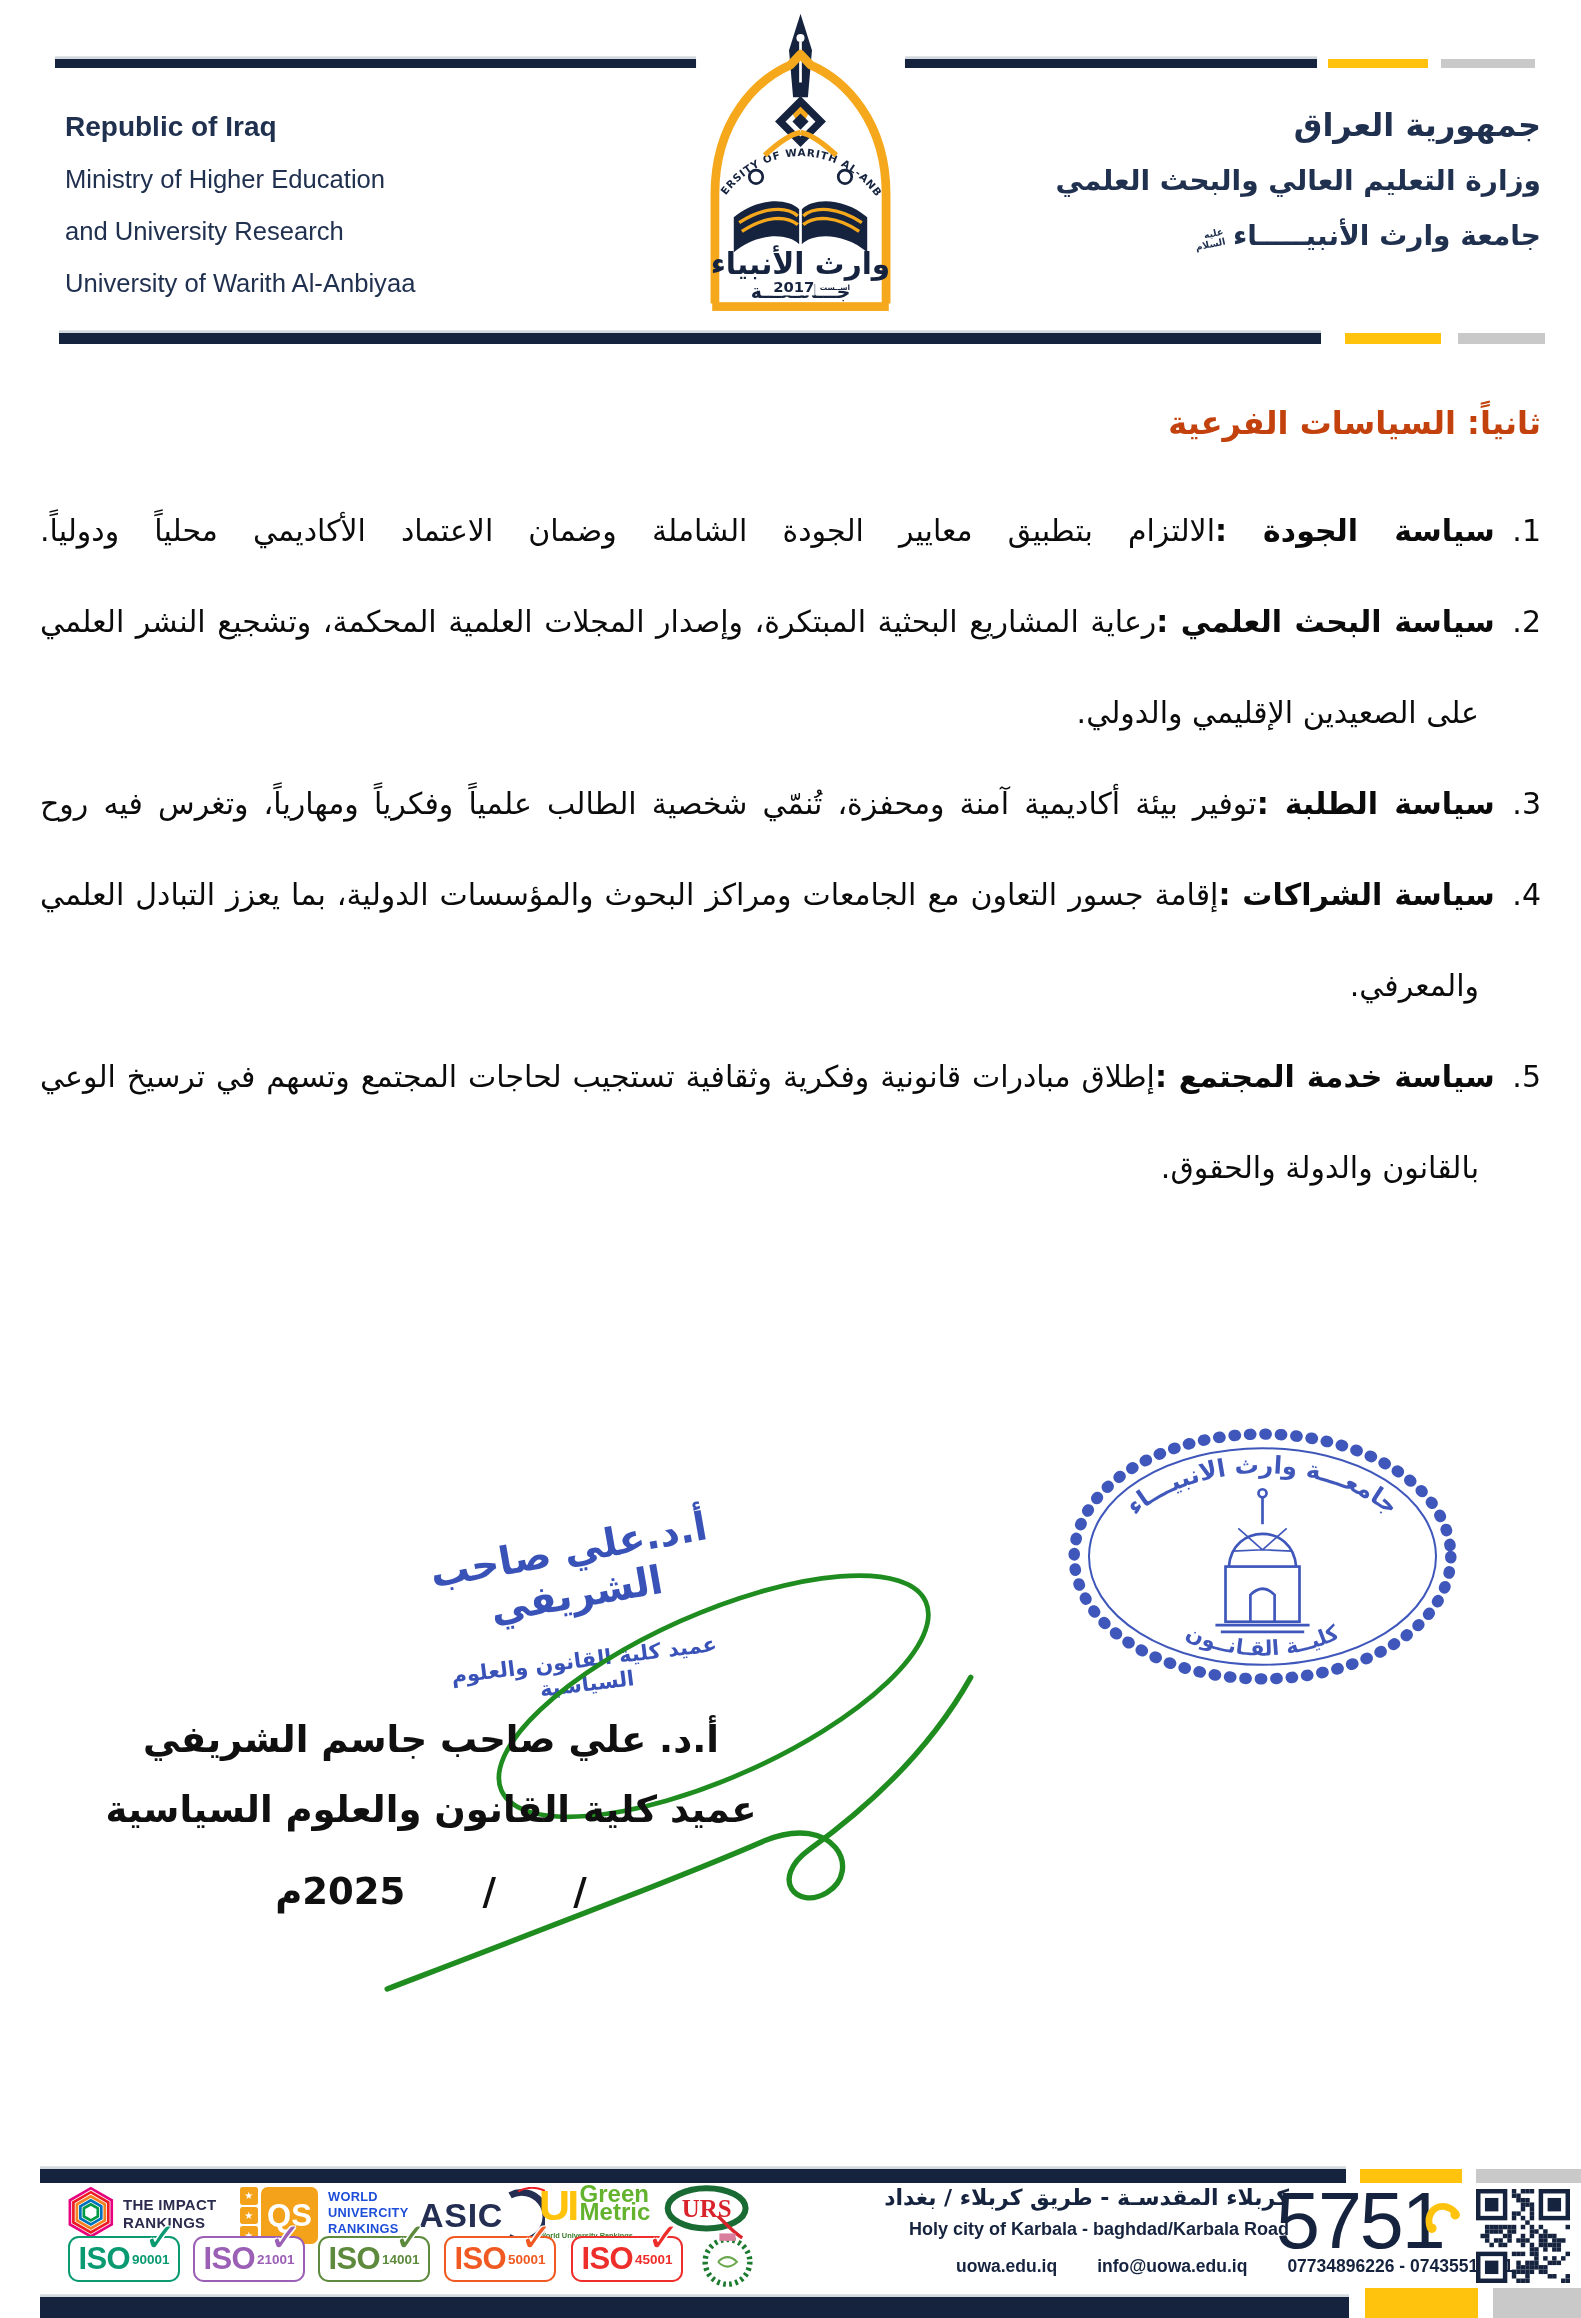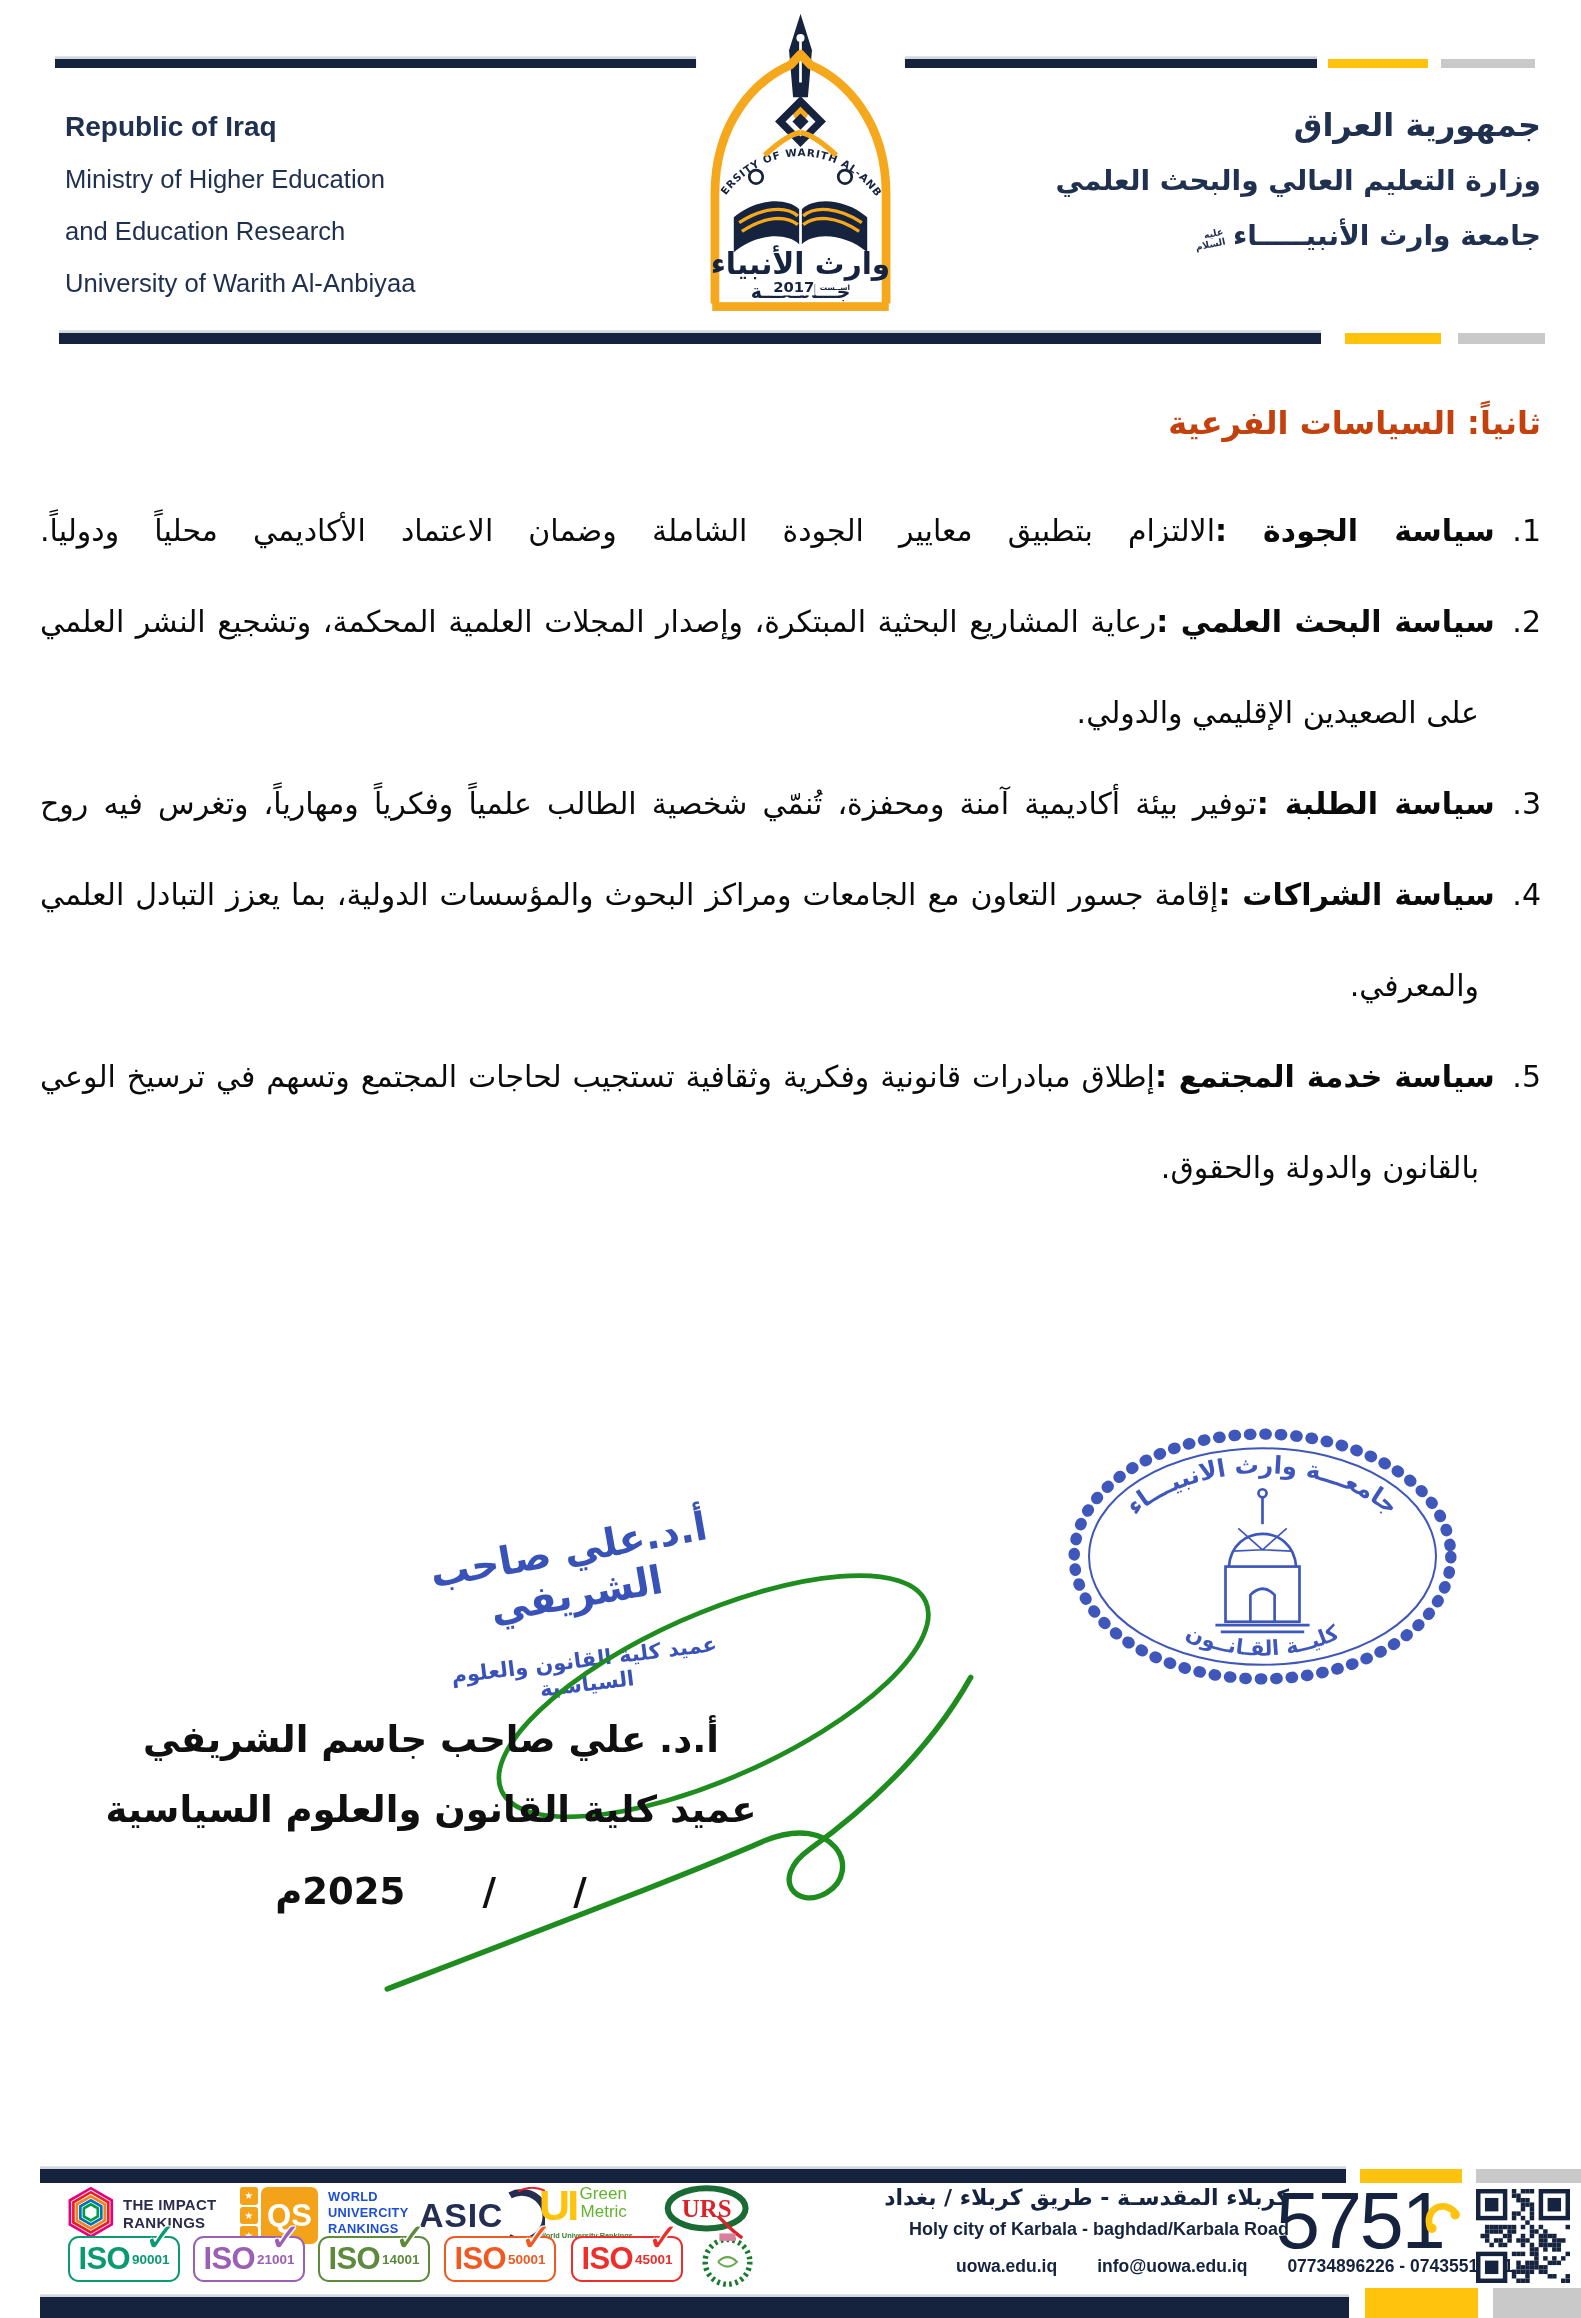--- a/index.html
+++ b/index.html
@@ -46,21 +46,21 @@
        color:#fff;font-size:31px;font-weight:bold;display:flex;align-items:center;justify-content:center;
        font-family:"Liberation Sans",sans-serif;}
   .qs-stars{position:absolute;left:240px;top:2187px;width:17.5px;height:57px;display:flex;flex-direction:column;gap:2px;}
   .qs-star{flex:1;background:#f5a21b;border-radius:2.7px;color:#fff;font-size:10px;display:flex;align-items:center;justify-content:center;}
   .qs-text{position:absolute;left:328px;top:2189px;color:#1d4ed8;font-family:"Liberation Sans",sans-serif;
        font-size:12.8px;font-weight:bold;line-height:16px;letter-spacing:0.3px;}
   .asic-text{position:absolute;left:419px;top:2196px;color:#232e52;font-family:"Liberation Sans",sans-serif;
        font-size:34px;font-weight:bold;letter-spacing:0.7px;}
   .ui-wrap{position:absolute;left:539px;top:2181px;width:135px;font-family:"Liberation Sans",sans-serif;}
   .ui-u{color:var(--yellow);font-size:43px;font-weight:bold;letter-spacing:-2.7px;}
-  .ui-green{display:inline-block;vertical-align:top;margin-top:4px;color:#63b32e;font-size:17px;font-weight:normal;line-height:18px;text-align:right;}
+  .ui-green{display:inline-block;vertical-align:top;margin-top:4px;color:#63b32e;font-size:24px;font-weight:bold;line-height:18px;}
   .ui-sub{color:#3a7d2c;font-size:7.4px;font-weight:bold;margin-top:1.3px;}
   .iso{position:absolute;top:2236px;width:108px;height:42px;border:2.7px solid var(--c);border-radius:10.8px;
        color:var(--c);display:flex;align-items:center;justify-content:center;background:#fff;}
   .iso-word{font-size:31px;font-weight:bold;letter-spacing:-0.7px;font-family:"Liberation Sans",sans-serif;}
   .iso-num{font-size:13.5px;font-weight:bold;margin-top:0;margin-left:2px;font-family:"Liberation Sans",sans-serif;}
   .iso-check{position:absolute;top:-23px;right:1.3px;font-size:39px;font-weight:bold;color:var(--c);
        text-shadow:1.3px 1.3px 0 #fff,-1.3px 1.3px 0 #fff,1.3px -1.3px 0 #fff,-1.3px -1.3px 0 #fff;}
   .addr{position:absolute;right:292px;top:2185px;direction:rtl;text-align:right;color:var(--navy);}
   .addr-ar{font-size:22px;font-weight:bold;margin-bottom:9.4px;}
   .addr-en{font-size:18px;font-weight:bold;direction:ltr;font-family:"Liberation Sans",sans-serif;}
@@ -75,21 +75,21 @@
 
 <div class="page">
 
   <div class="bar bar-navy" style="left:55px;top:59px;width:1262px;height:9.4px;"></div>
   <div class="bar bar-yellow" style="left:1328px;top:59px;width:100px;height:9.4px;"></div>
   <div class="bar bar-gray" style="left:1441px;top:59px;width:94px;height:9.4px;"></div>
 
   <div class="hdr-en">
     <div class="b1">Republic of Iraq</div>
     <div>Ministry of Higher Education</div>
-    <div>and Education Research</div>
+    <div>and University Research</div>
     <div>University of Warith Al-Anbiyaa</div>
   </div>
 
   <div class="hdr-ar">
     <div class="b1">جمهورية العراق</div>
     <div>وزارة التعليم العالي والبحث العلمي</div>
     <div><span>جامعة وارث الأنبيـــــاء</span><span class="pbuh">عليه السلام</span></div>
   </div>
 
   <svg class="abs" style="left:692px;top:10.8px;" width="217" height="302" viewBox="0 0 322 448">

